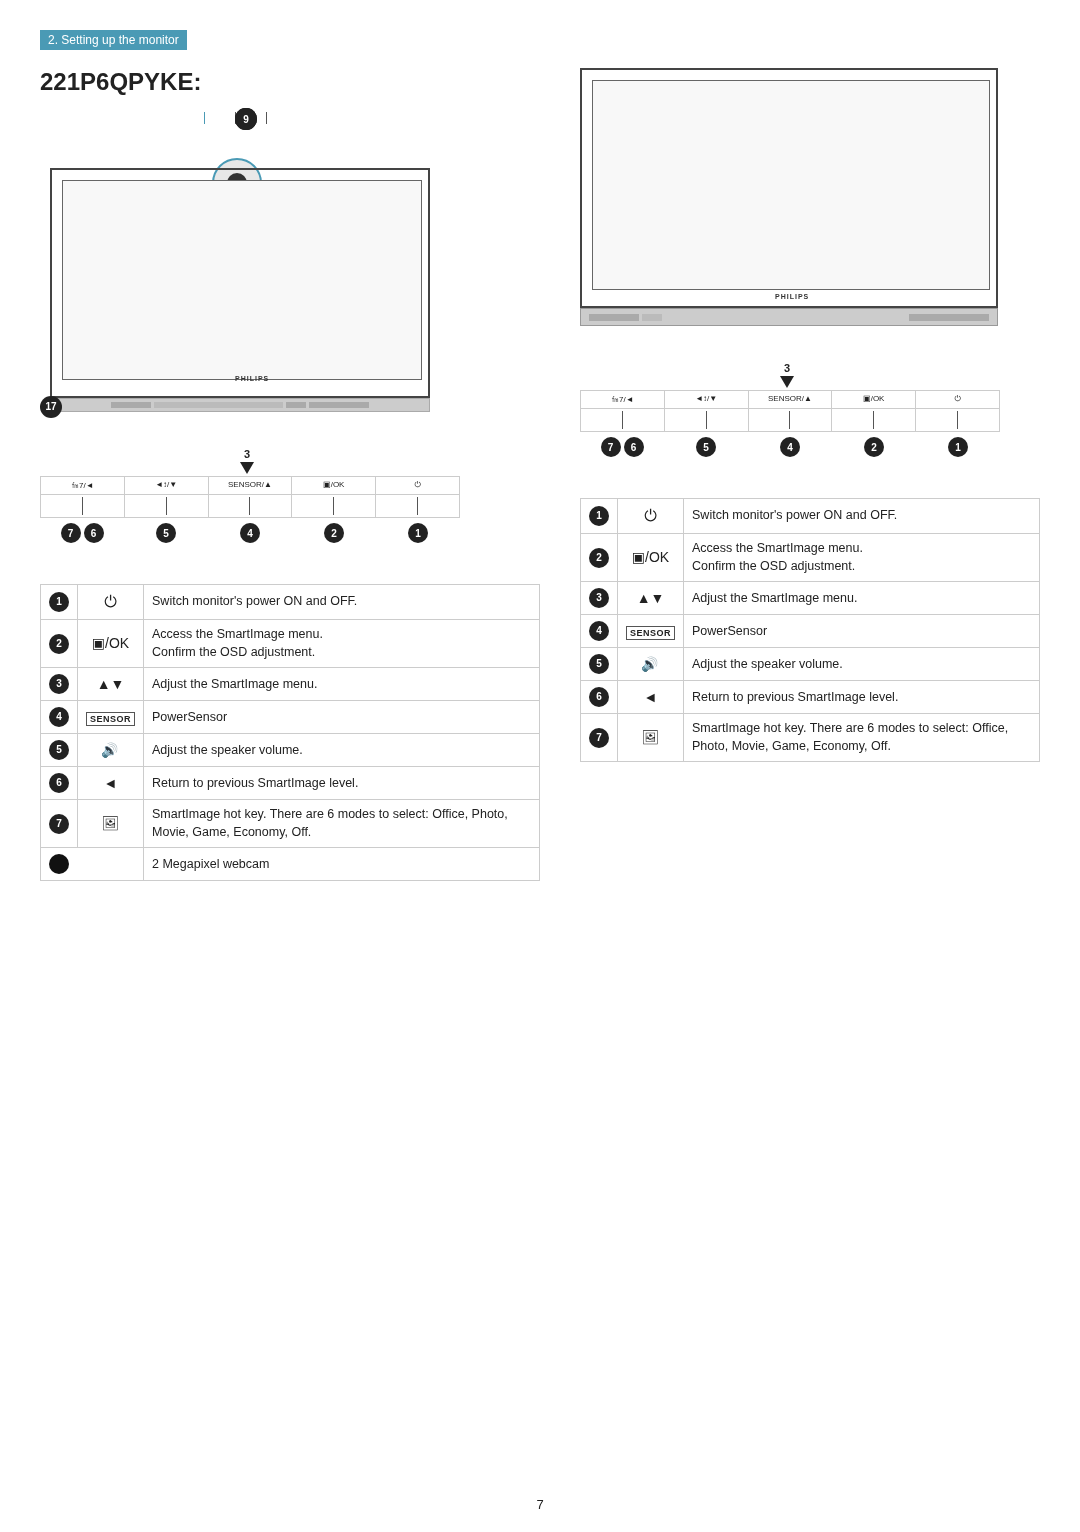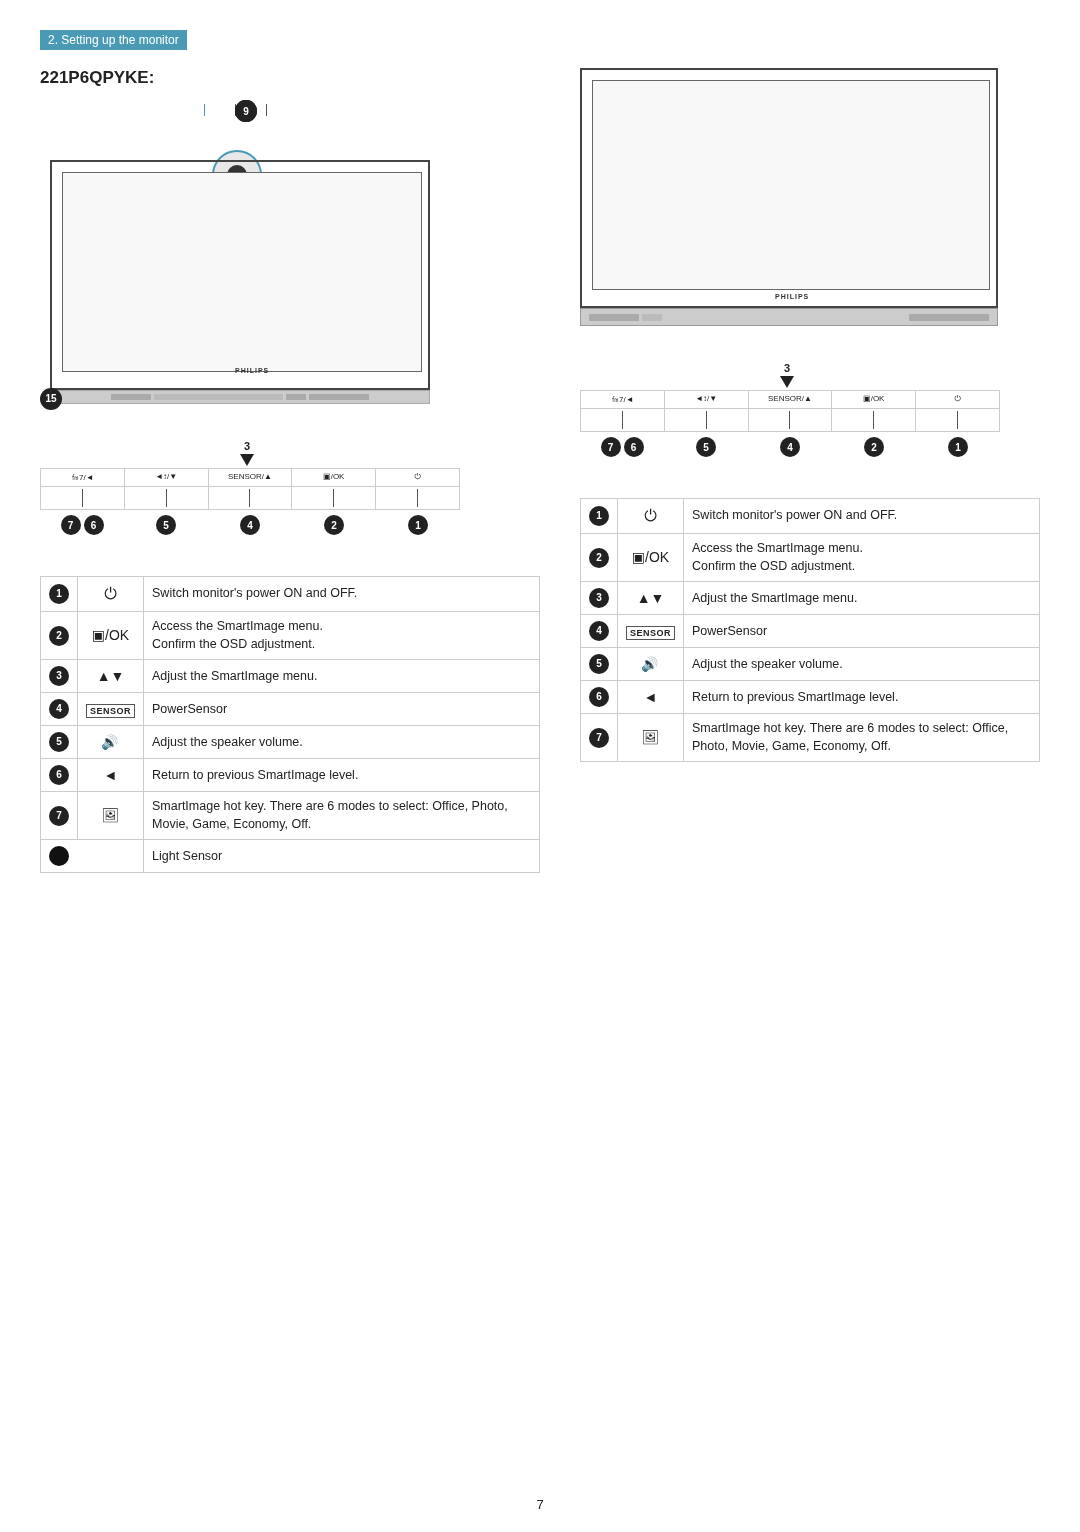--- a/index.html
+++ b/index.html
@@ -31,21 +31,21 @@
       gap: 40px;
     }
     .col-left {
       width: 500px;
       flex-shrink: 0;
     }
     .col-right {
       flex: 1;
     }
     .model-title {
-      font-size: 17px;
+      font-size: 24px;
       font-weight: bold;
       margin-bottom: 12px;
     }
     
     .monitor-diagram-left {
       position: relative;
       width: 420px;
       height: 310px;
       margin-bottom: 30px;
     }
@@ -192,21 +192,21 @@
 
         <div style="position:absolute;left:10px;top:290px;width:380px;height:14px;border:1px solid #aaa;background:#ccc;display:flex;align-items:center;padding:0 60px;gap:3px;">
           <div style="height:6px;width:40px;background:#aaa;"></div>
           <div style="height:6px;flex:1;background:#bbb;"></div>
           <div style="height:6px;width:20px;background:#aaa;"></div>
           <div style="height:6px;width:60px;background:#aaa;"></div>
         </div>
 
         <div style="position:absolute;left:0;top:298px;display:flex;align-items:center;gap:4px;">
           <div style="width:8px;height:1px;background:#555;"></div>
-          <div class="num-circle">15</div>
+          <div class="num-circle">17</div>
         </div>
       </div>
 
       <div style="position:relative;width:420px;height:120px;margin-bottom:16px;">
 
         <div style="position:absolute;left:200px;top:0;display:flex;flex-direction:column;align-items:center;">
           <span style="font-size:11px;font-weight:bold;">3</span>
           <div style="width:0;height:0;border-left:7px solid transparent;border-right:7px solid transparent;border-top:12px solid #222;margin-top:2px;"></div>
         </div>
 
@@ -308,21 +308,21 @@
                 <div class="filled-circle">7</div>
               </td>
             <td class="icon-cell"><span class="smartimage-icon">🖼</span></td>
             <td>SmartImage hot key. There are 6 modes to select: Office, Photo, Movie, Game, Economy, Off.</td>
           </tr>
 
           <tr>
             <td class="num-cell" colspan="2" style="text-align:center;">
                 <div class="filled-circle" style="background:#111;"> </div>
               </td>
-            <td>Light Sensor</td>
+            <td>2 Megapixel webcam</td>
           </tr>
         </tbody>
       </table>
     </div>
 
     <div class="col-right">
 
       <div style="position:relative;width:420px;height:270px;margin-bottom:24px;">
         <div style="position:absolute;left:0;top:0;width:418px;height:240px;border:2px solid #444;">
           <div style="position:absolute;left:10px;top:10px;width:398px;height:210px;border:1.5px solid #666;background:#f8f8f8;"></div>

